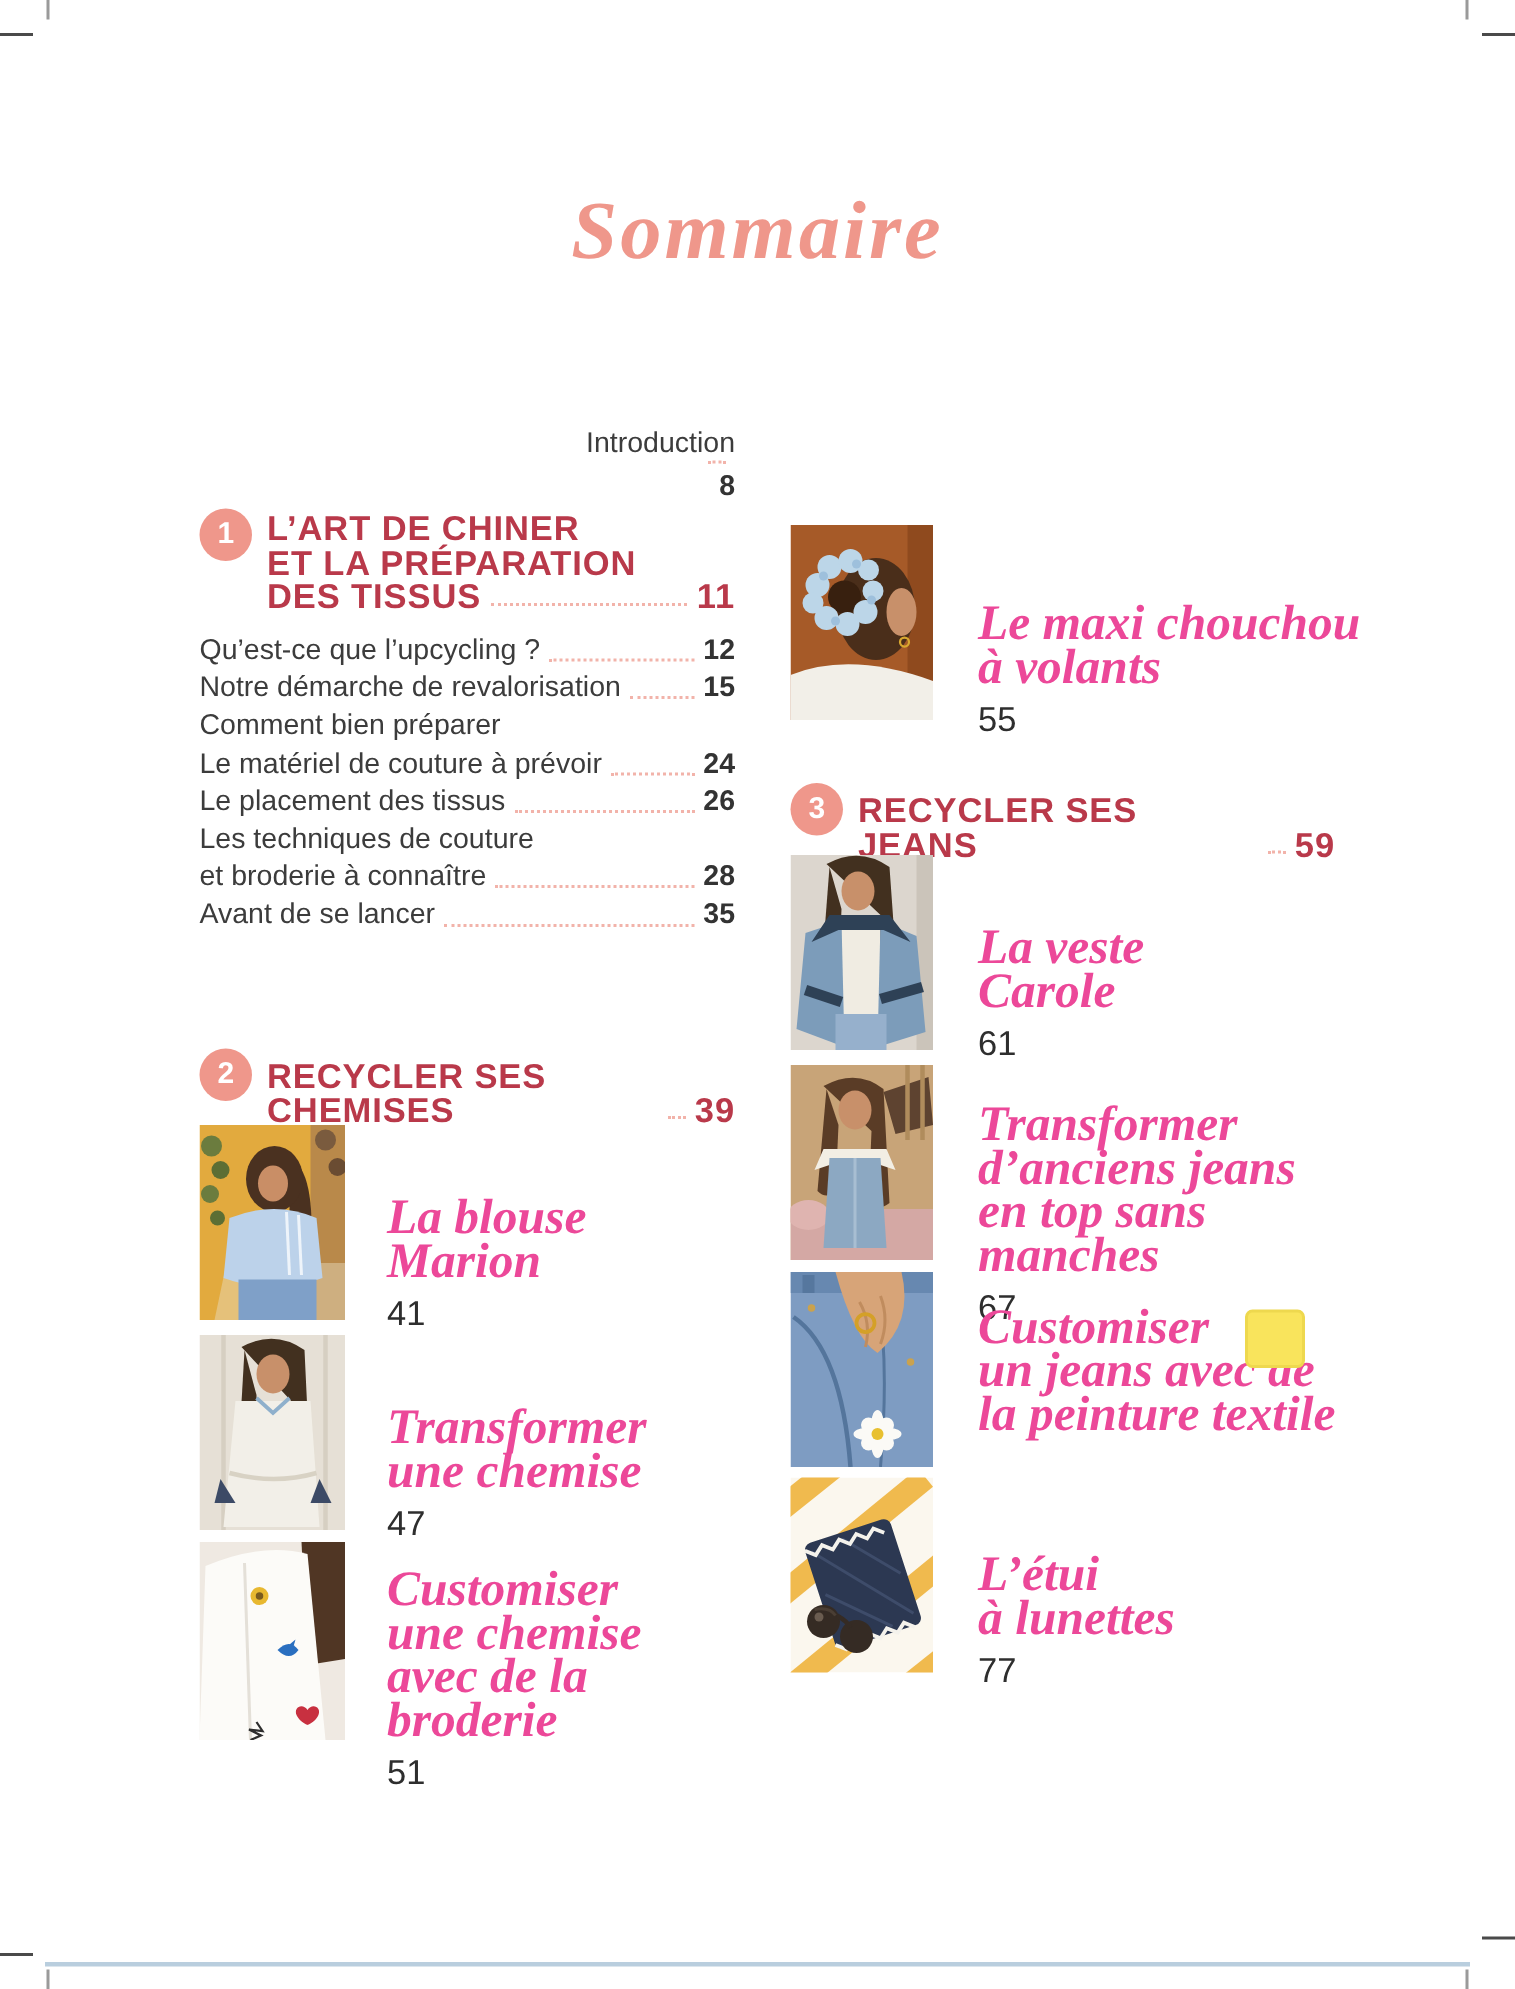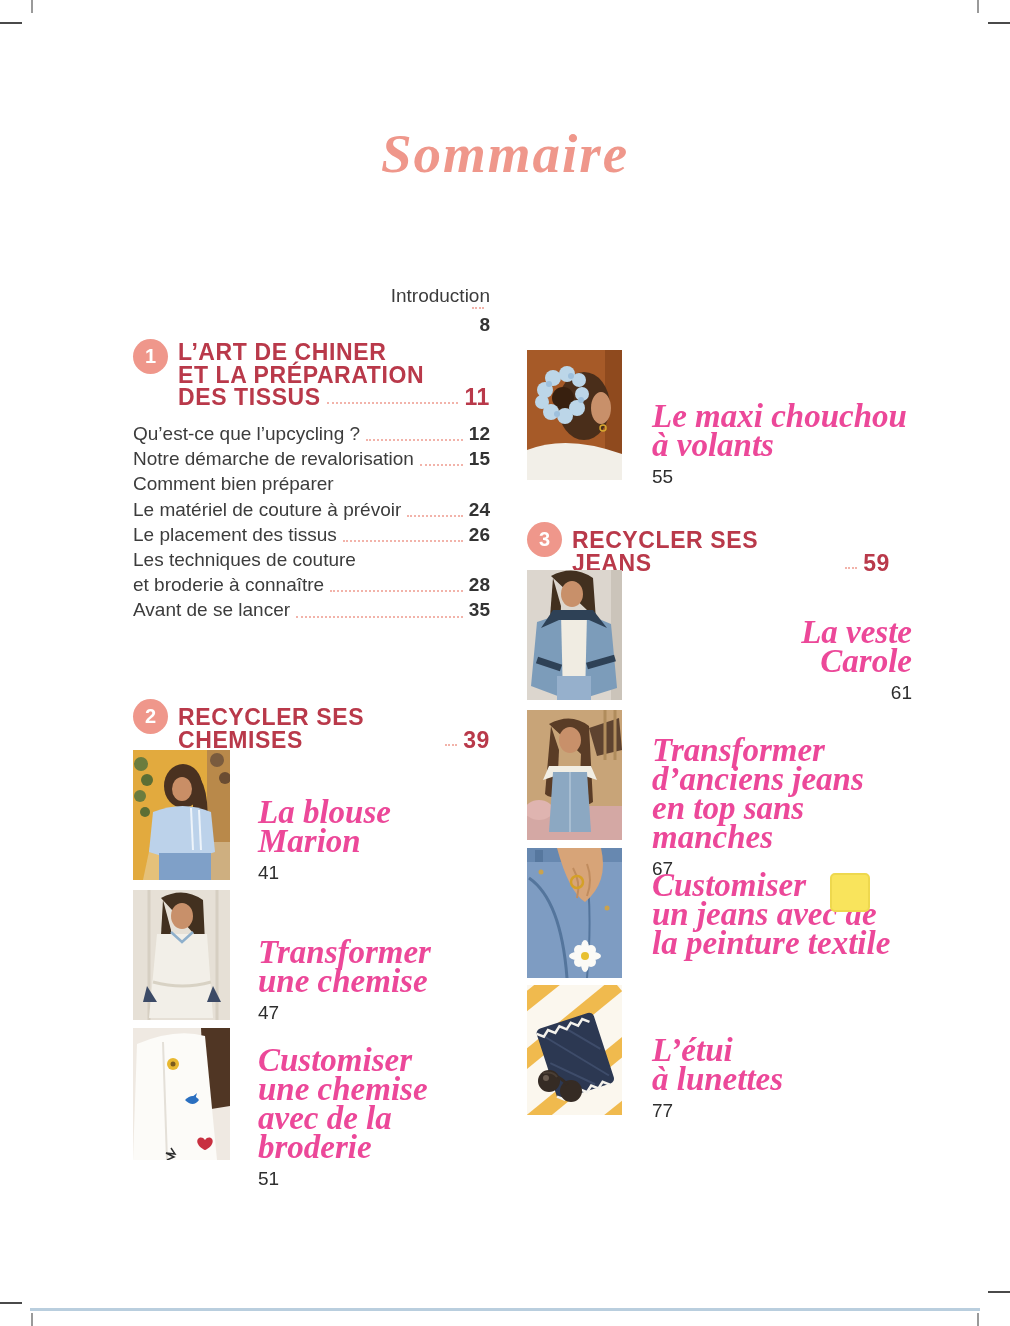--- a/index.html
+++ b/index.html
@@ -25,21 +25,21 @@
   .sechead .pg{color:#b9394a;}
   
   .entries{position:absolute;left:133px;top:421px;width:357px;font-size:19px;line-height:25.2px;}
   .entry-line{display:flex;align-items:flex-end;}
   
   .photo{position:absolute;display:block;}
   
   .proj{position:absolute;}
   .script{font-family:cursive;font-style:italic;font-weight:bold;
           font-size:33px;line-height:29px;color:#ec4899;}
-  .proj-pg{font-size:19px;color:#2e2e2e;margin-top:6px;}
+  .proj-pg{font-size:23px;color:#2e2e2e;margin-top:6px;}
   .note{position:absolute;left:830px;top:873px;width:40px;height:39px;background:#f9e45c;
         border:2px solid #eed84e;border-radius:5px;box-sizing:border-box;}
   .bottom-line{position:absolute;left:30px;right:30px;top:1308px;height:3px;background:#b9cede;}
 </style>
 </head>
 <body>
 
 <div class="page">
 
   <div class="crop v" style="left:31px;top:0;"></div>
@@ -230,21 +230,21 @@
     <path d="M26 8 L20 86 Q26 92 32 86 L34 36 Z" fill="#42301f"></path>
     <ellipse cx="45" cy="24" rx="11" ry="13" fill="#c8906a"></ellipse>
     <rect x="34" y="46" width="26" height="60" fill="#f0ece2"></rect>
     <path d="M10 52 L34 44 L36 128 L4 116 Z" fill="#7c9cba"></path>
     <path d="M60 44 L84 54 L90 118 L58 128 Z" fill="#7c9cba"></path>
     <path d="M26 40 L66 40 L80 58 L62 50 L32 50 L14 58 Z" fill="#2e4156"></path>
     <path d="M10 90 L34 98" stroke="#2e4156" stroke-width="7"></path>
     <path d="M60 96 L88 88" stroke="#2e4156" stroke-width="7"></path>
     <rect x="30" y="106" width="34" height="24" fill="#96b0cc"></rect>
   </svg>
-  <div class="proj" style="left:652px;top:618px;width:260px;text-align:right;">
+  <div class="proj" style="left:652px;top:618px;width:260px;">
     <div class="script">La veste</div>
     <div class="script">Carole</div>
     <div class="proj-pg">61</div>
   </div>
 
   <svg class="photo" style="left:527px;top:710px;" width="95" height="130" viewBox="0 0 95 130">
     <rect width="95" height="130" fill="#c8a478"></rect>
     <path d="M62 18 L92 8 L95 40 L70 46 Z" fill="#5e4330"></path>
     <line x1="78" y1="0" x2="78" y2="50" stroke="#b08c5c" stroke-width="3"></line>
     <line x1="88" y1="0" x2="88" y2="50" stroke="#b08c5c" stroke-width="3"></line>

